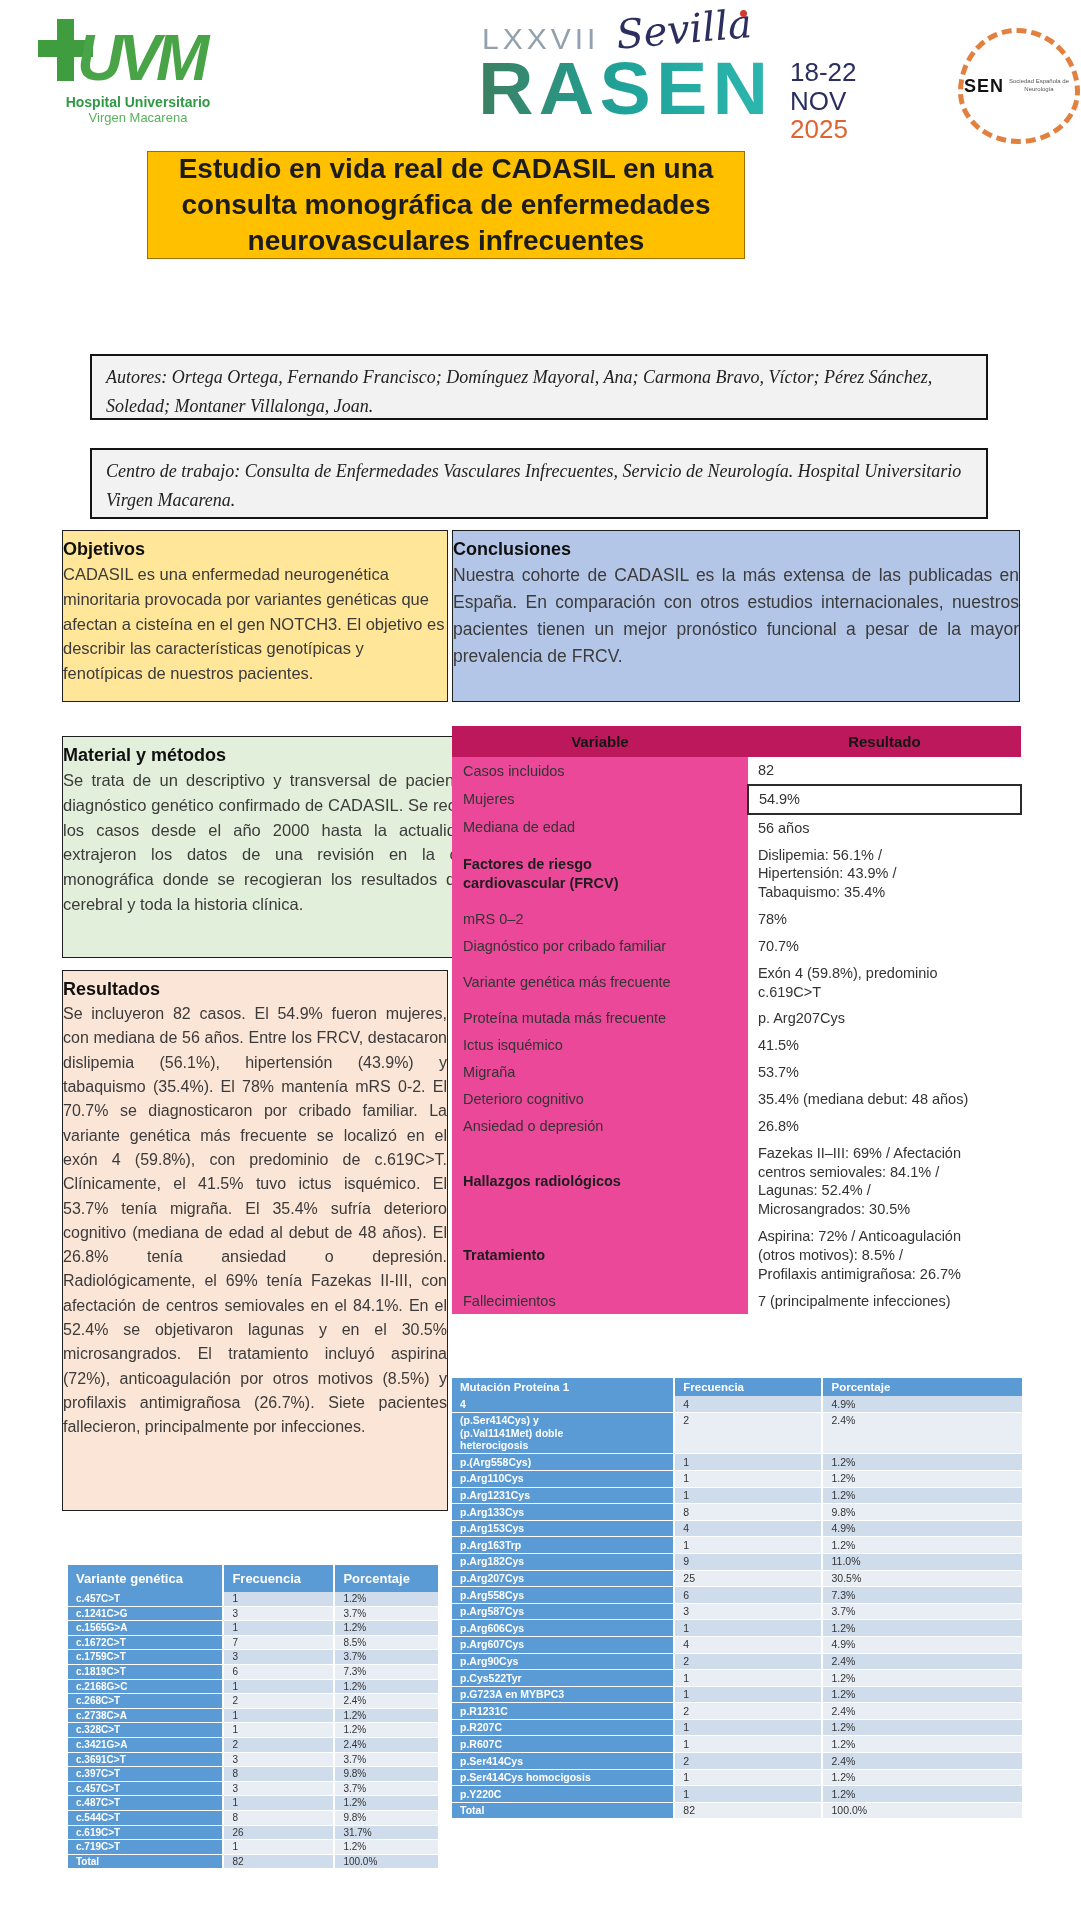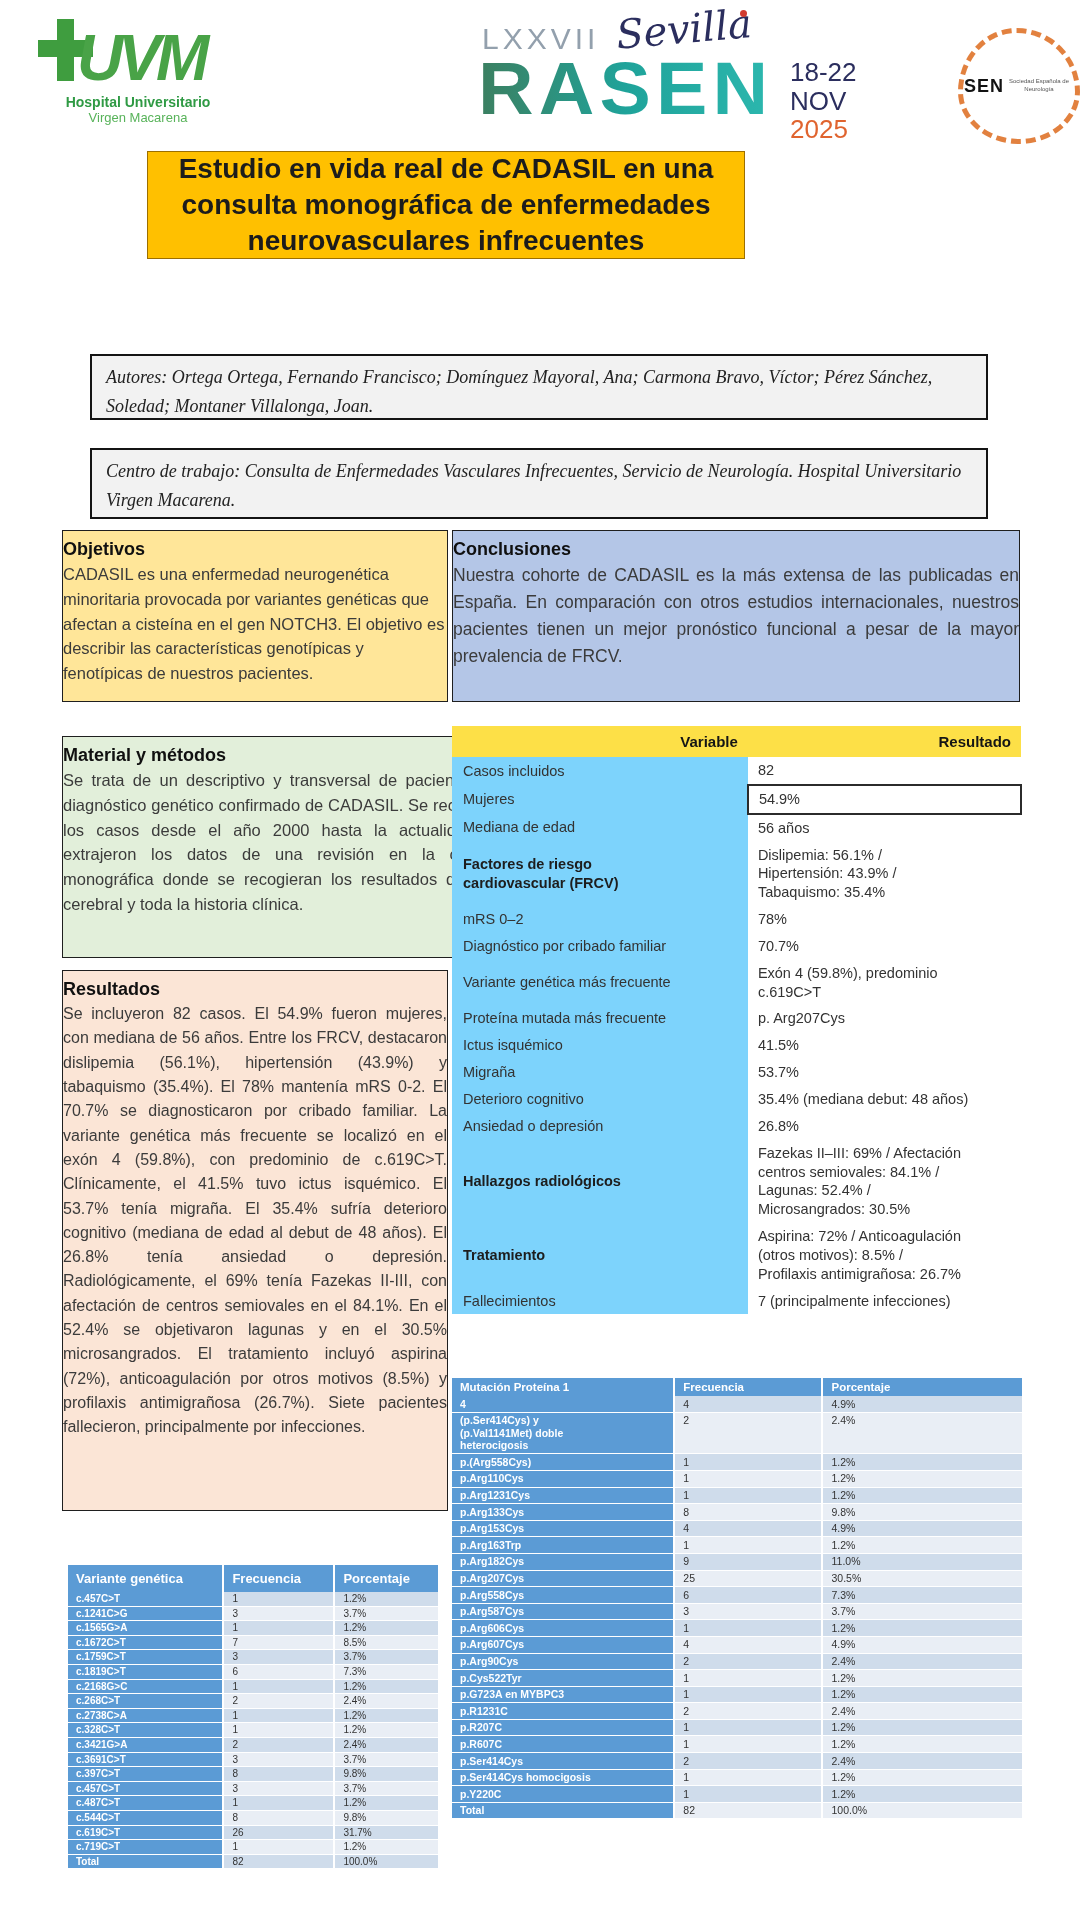--- a/index.html
+++ b/index.html
@@ -47,23 +47,23 @@
   .conclusiones{left:452px;top:530px;width:568px;height:172px;background:#B4C6E7;}
   .conclusiones p{font-size:17.5px;line-height:1.55;}
   .material{left:62px;top:736px;width:450px;height:222px;background:#E2EFDA;}
   .resultados{left:62px;top:970px;width:386px;height:541px;background:#FBE5D6;}
   .resultados p{font-size:16px;line-height:1.52;}
 
   
   .vtable{position:absolute;left:452px;top:726px;width:570px;border-collapse:collapse;table-layout:fixed;
     font-size:14.5px;color:#333;}
   .vtable col.c1{width:52%;}
-  .vtable th{background:#fde047;color:#151515;font-weight:bold;text-align:right;padding:7px 10px;font-size:15px;}
+  .vtable th{background:#be185d;color:#151515;font-weight:bold;text-align:center;padding:7px 10px;font-size:15px;}
   .vtable td{padding:4px 10px;vertical-align:middle;white-space:pre-line;line-height:1.3;}
-  .vtable td.lbl{background:#7dd3fc;padding-left:11px;}
+  .vtable td.lbl{background:#ec4899;padding-left:11px;}
   .vtable td.lbl.bold{font-weight:bold;color:#1d1d1d;}
   .vtable td.val{background:#ffffff;}
   .vtable td.val.boxed{border:2px solid #2b2b2b;}
 
   
   .btable{position:absolute;border-collapse:collapse;table-layout:fixed;color:#333;}
   .btable th{background:#5B9BD5;color:#fff;font-weight:bold;text-align:left;border-left:2px solid #fff;}
   .btable th:first-child{border-left:none;}
   .btable td{border-bottom:1px solid #fff;border-left:2px solid #fff;vertical-align:top;}
   .btable td:first-child{background:#5B9BD5;color:#fff;font-weight:bold;border-left:none;}

